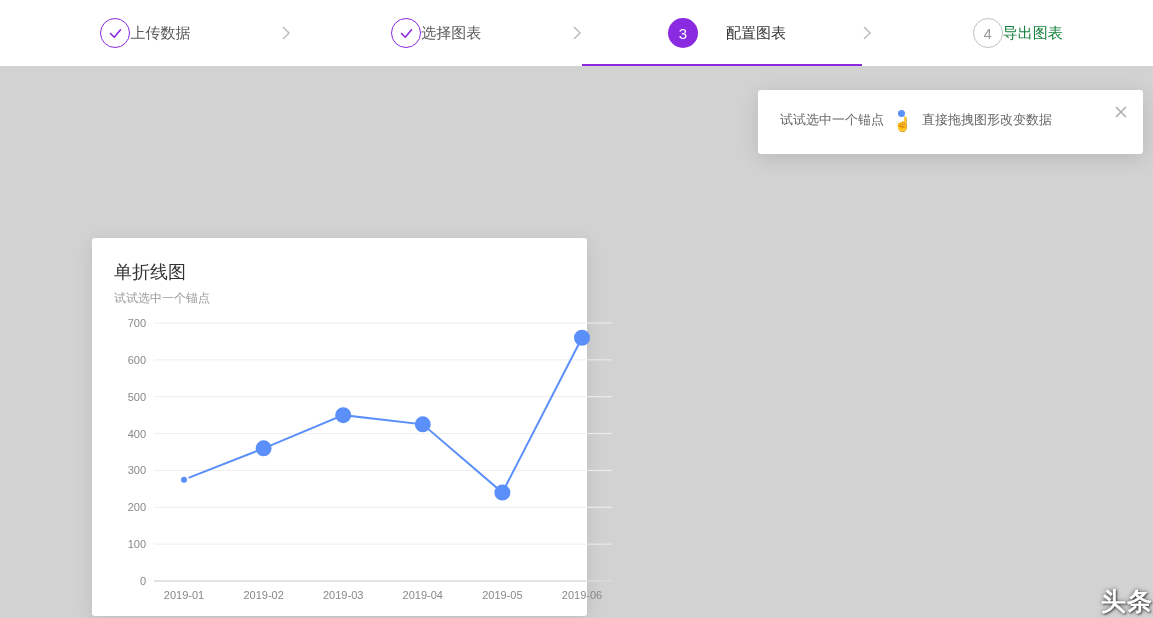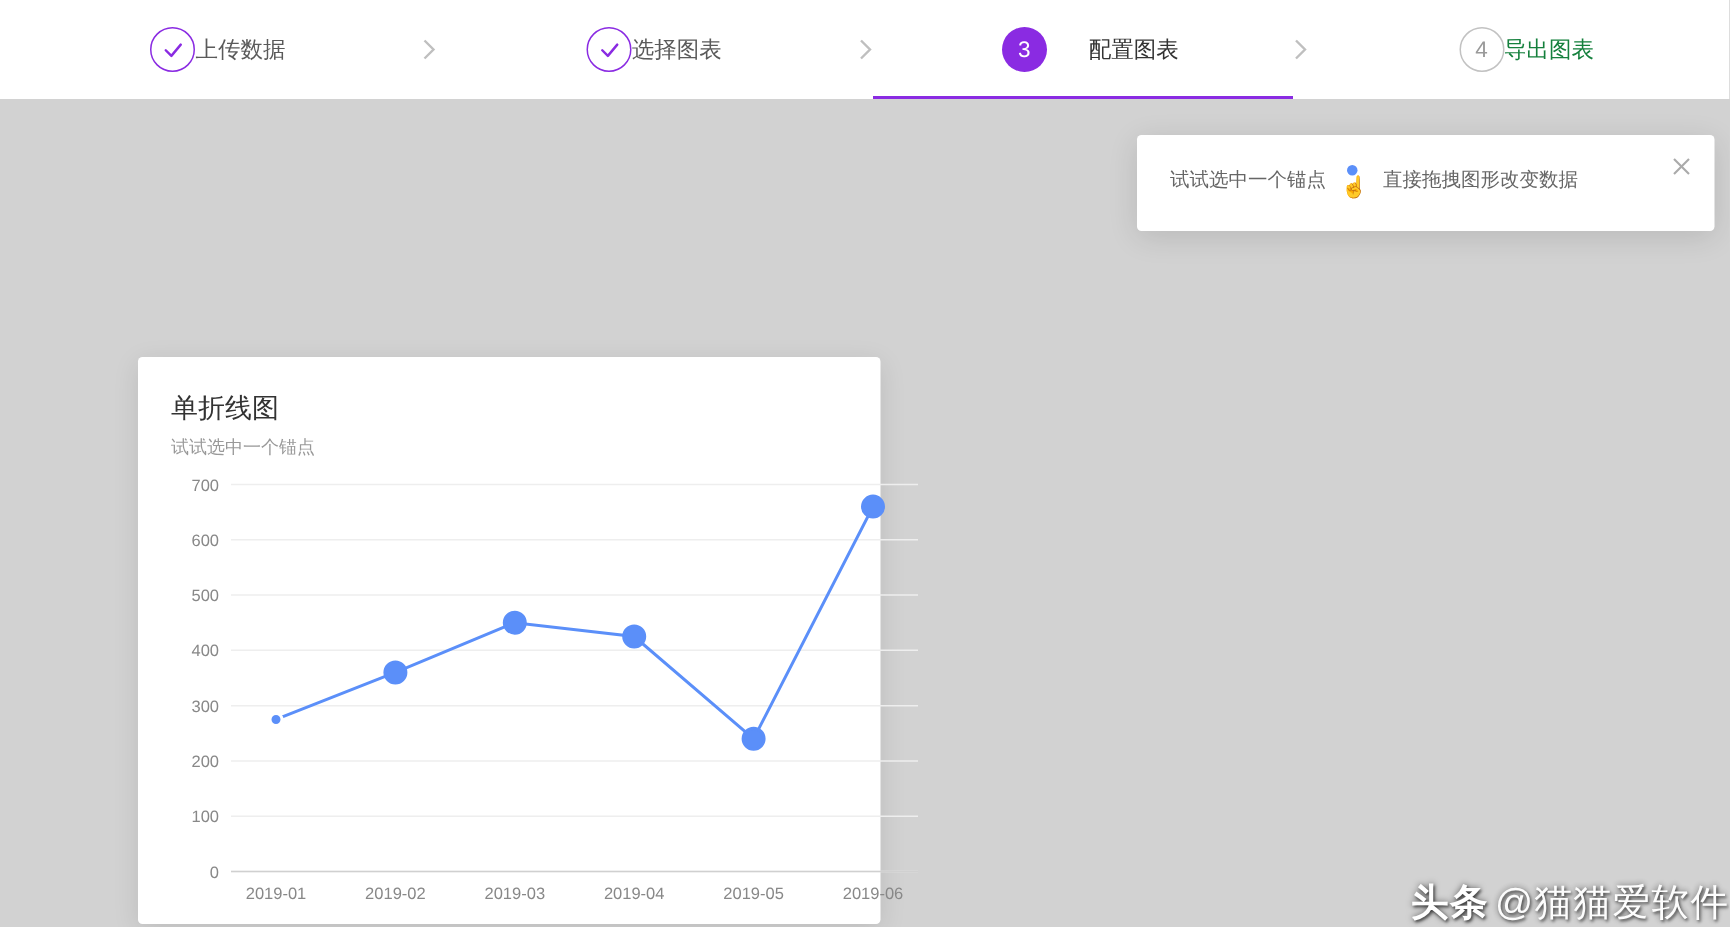--- a/index.html
+++ b/index.html
@@ -137,14 +137,13 @@
       <circle cx="149.6" cy="131.31428571428572" r="7" class="plotpoint emph" stroke="#3b6fd9" stroke-width="1.5"></circle>
       <circle cx="229.2" cy="98.14285714285714" r="7" class="plotpoint emph" stroke="#3b6fd9" stroke-width="1.5"></circle>
       <circle cx="308.79999999999995" cy="107.35714285714286" r="7" class="plotpoint emph" stroke="#3b6fd9" stroke-width="1.5"></circle>
       <circle cx="388.4" cy="175.54285714285714" r="7" class="plotpoint emph" stroke="#3b6fd9" stroke-width="1.5"></circle>
       <circle cx="468" cy="20.74285714285716" r="7" class="plotpoint emph" stroke="#3b6fd9" stroke-width="1.5"></circle>
     </svg>
 </div>
 
 <div class="watermark">
   <span>头条</span>
-  <span class="sep">@猫猫爱软件</span>
 </div>
 
 </body></html>

